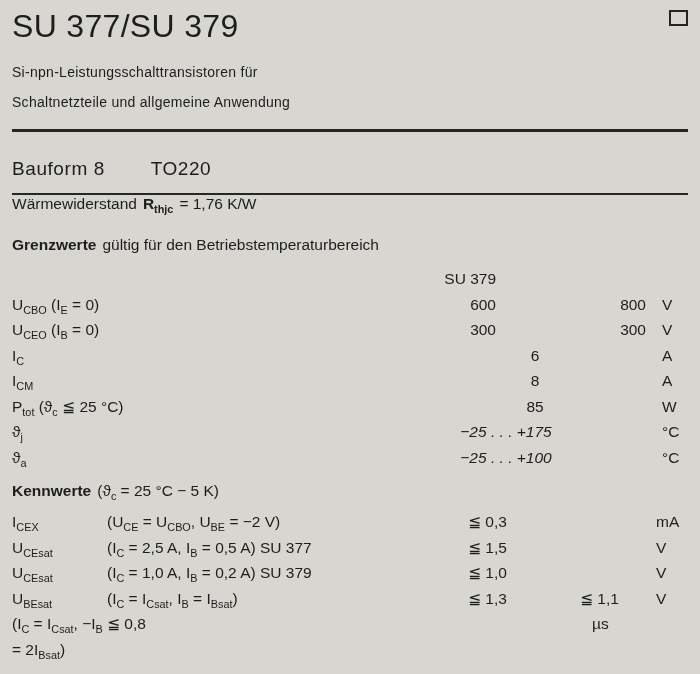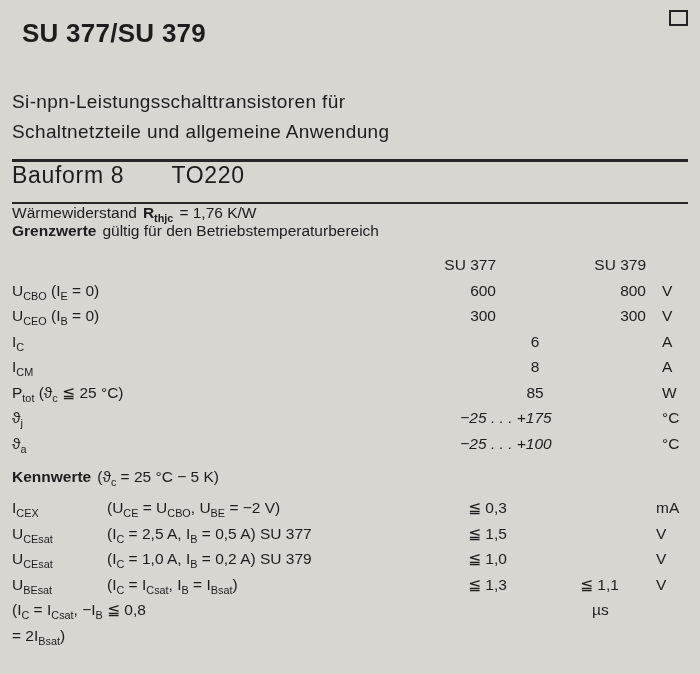--- a/index.html
+++ b/index.html
@@ -6,38 +6,38 @@
   body {
     width:700px; height:674px;
     background:#d8d6d1;
     font-family:"Liberation Sans","DejaVu Sans",sans-serif;
     color:#1d1d1d;
   }
   .page { width:700px; height:674px; box-sizing:border-box; padding:8px 12px 0; overflow:hidden; }
   sub { font-size:0.7em; line-height:0; letter-spacing:0; }
 
   .header-row { display:flex; justify-content:space-between; align-items:flex-start; }
-  h1 { font-size:26px; margin:10px; letter-spacing:0.01em; font-weight:700; }
+  h1 { font-size:32px; margin:0; letter-spacing:0.01em; font-weight:400; }
   .corner-square { width:15px; height:12px; border:2.5px solid #242424; margin-top:2px; display:inline-block; background:transparent; }
 
-  .subtitle { margin-top:28px; font-size:19px; line-height:30px; letter-spacing:0.02em; font-weight:400; }
+  .subtitle { margin-top:12px; font-size:14px; line-height:30px; letter-spacing:0.02em; font-weight:400; }
 
   .rule-thick { border:0; border-top:3.5px solid #262626; margin:12px 0 0; }
   .rule-thin  { border:0; border-top:2px solid #262626; margin:13px 0 0; }
 
-  .bauform { font-size:23px; letter-spacing:0.03em; }
+  .bauform { margin-top:26px; font-size:19px; letter-spacing:0.03em; }
   .bauform-val { margin-left:40px; }
 
   .thermal { font-size:15.5px; display:flex; gap:6px; align-items:baseline; }
   .sym-bold { font-weight:700; }
 
   .section-heading { font-size:15.5px; display:flex; gap:6px; align-items:baseline; }
   .bold { font-weight:700; }
 
-  .gw { }
+  .gw { margin-top:23px; }
   .gw-row { display:grid; grid-template-columns:1fr 130px 150px 42px; font-size:15.5px; line-height:25.5px; align-items:baseline; }
   .gw-head { margin-top:12px; }
   .gw .v1, .gw .v2 { text-align:right; }
   .gw .vcenter { grid-column:2 / 4; text-align:center; padding-left:58px; }
   .gw .vrange  { grid-column:2 / 4; text-align:center;font-style:italic; }
   .gw .unit { padding-left:16px; }
 
   .kw { margin-top:12px; }
   .kw-rows { margin-top:9px; }
   .kw-row { display:grid; grid-template-columns:95px 1fr 112px 64px 44px; font-size:15.5px; line-height:25.5px; align-items:baseline; }
@@ -74,21 +74,20 @@
   </div>
 
   <div class="gw">
     <div class="section-heading">
       <span class="bold">Grenzwerte</span>
       <span>gültig für den Betriebstemperaturbereich</span>
     </div>
 
     <div class="gw-row gw-head">
       <span class="lbl"></span>
-      <span class="v1">SU 377</span>
       <span class="v2">SU 379</span>
       <span class="unit"></span>
     </div>
 
     <div class="gw-row">
       <span class="lbl">U<sub>CBO</sub> (I<sub>E</sub> = 0)</span>
       <span class="v1">600</span>
       <span class="v2">800</span>
       <span class="unit">V</span>
     </div>

